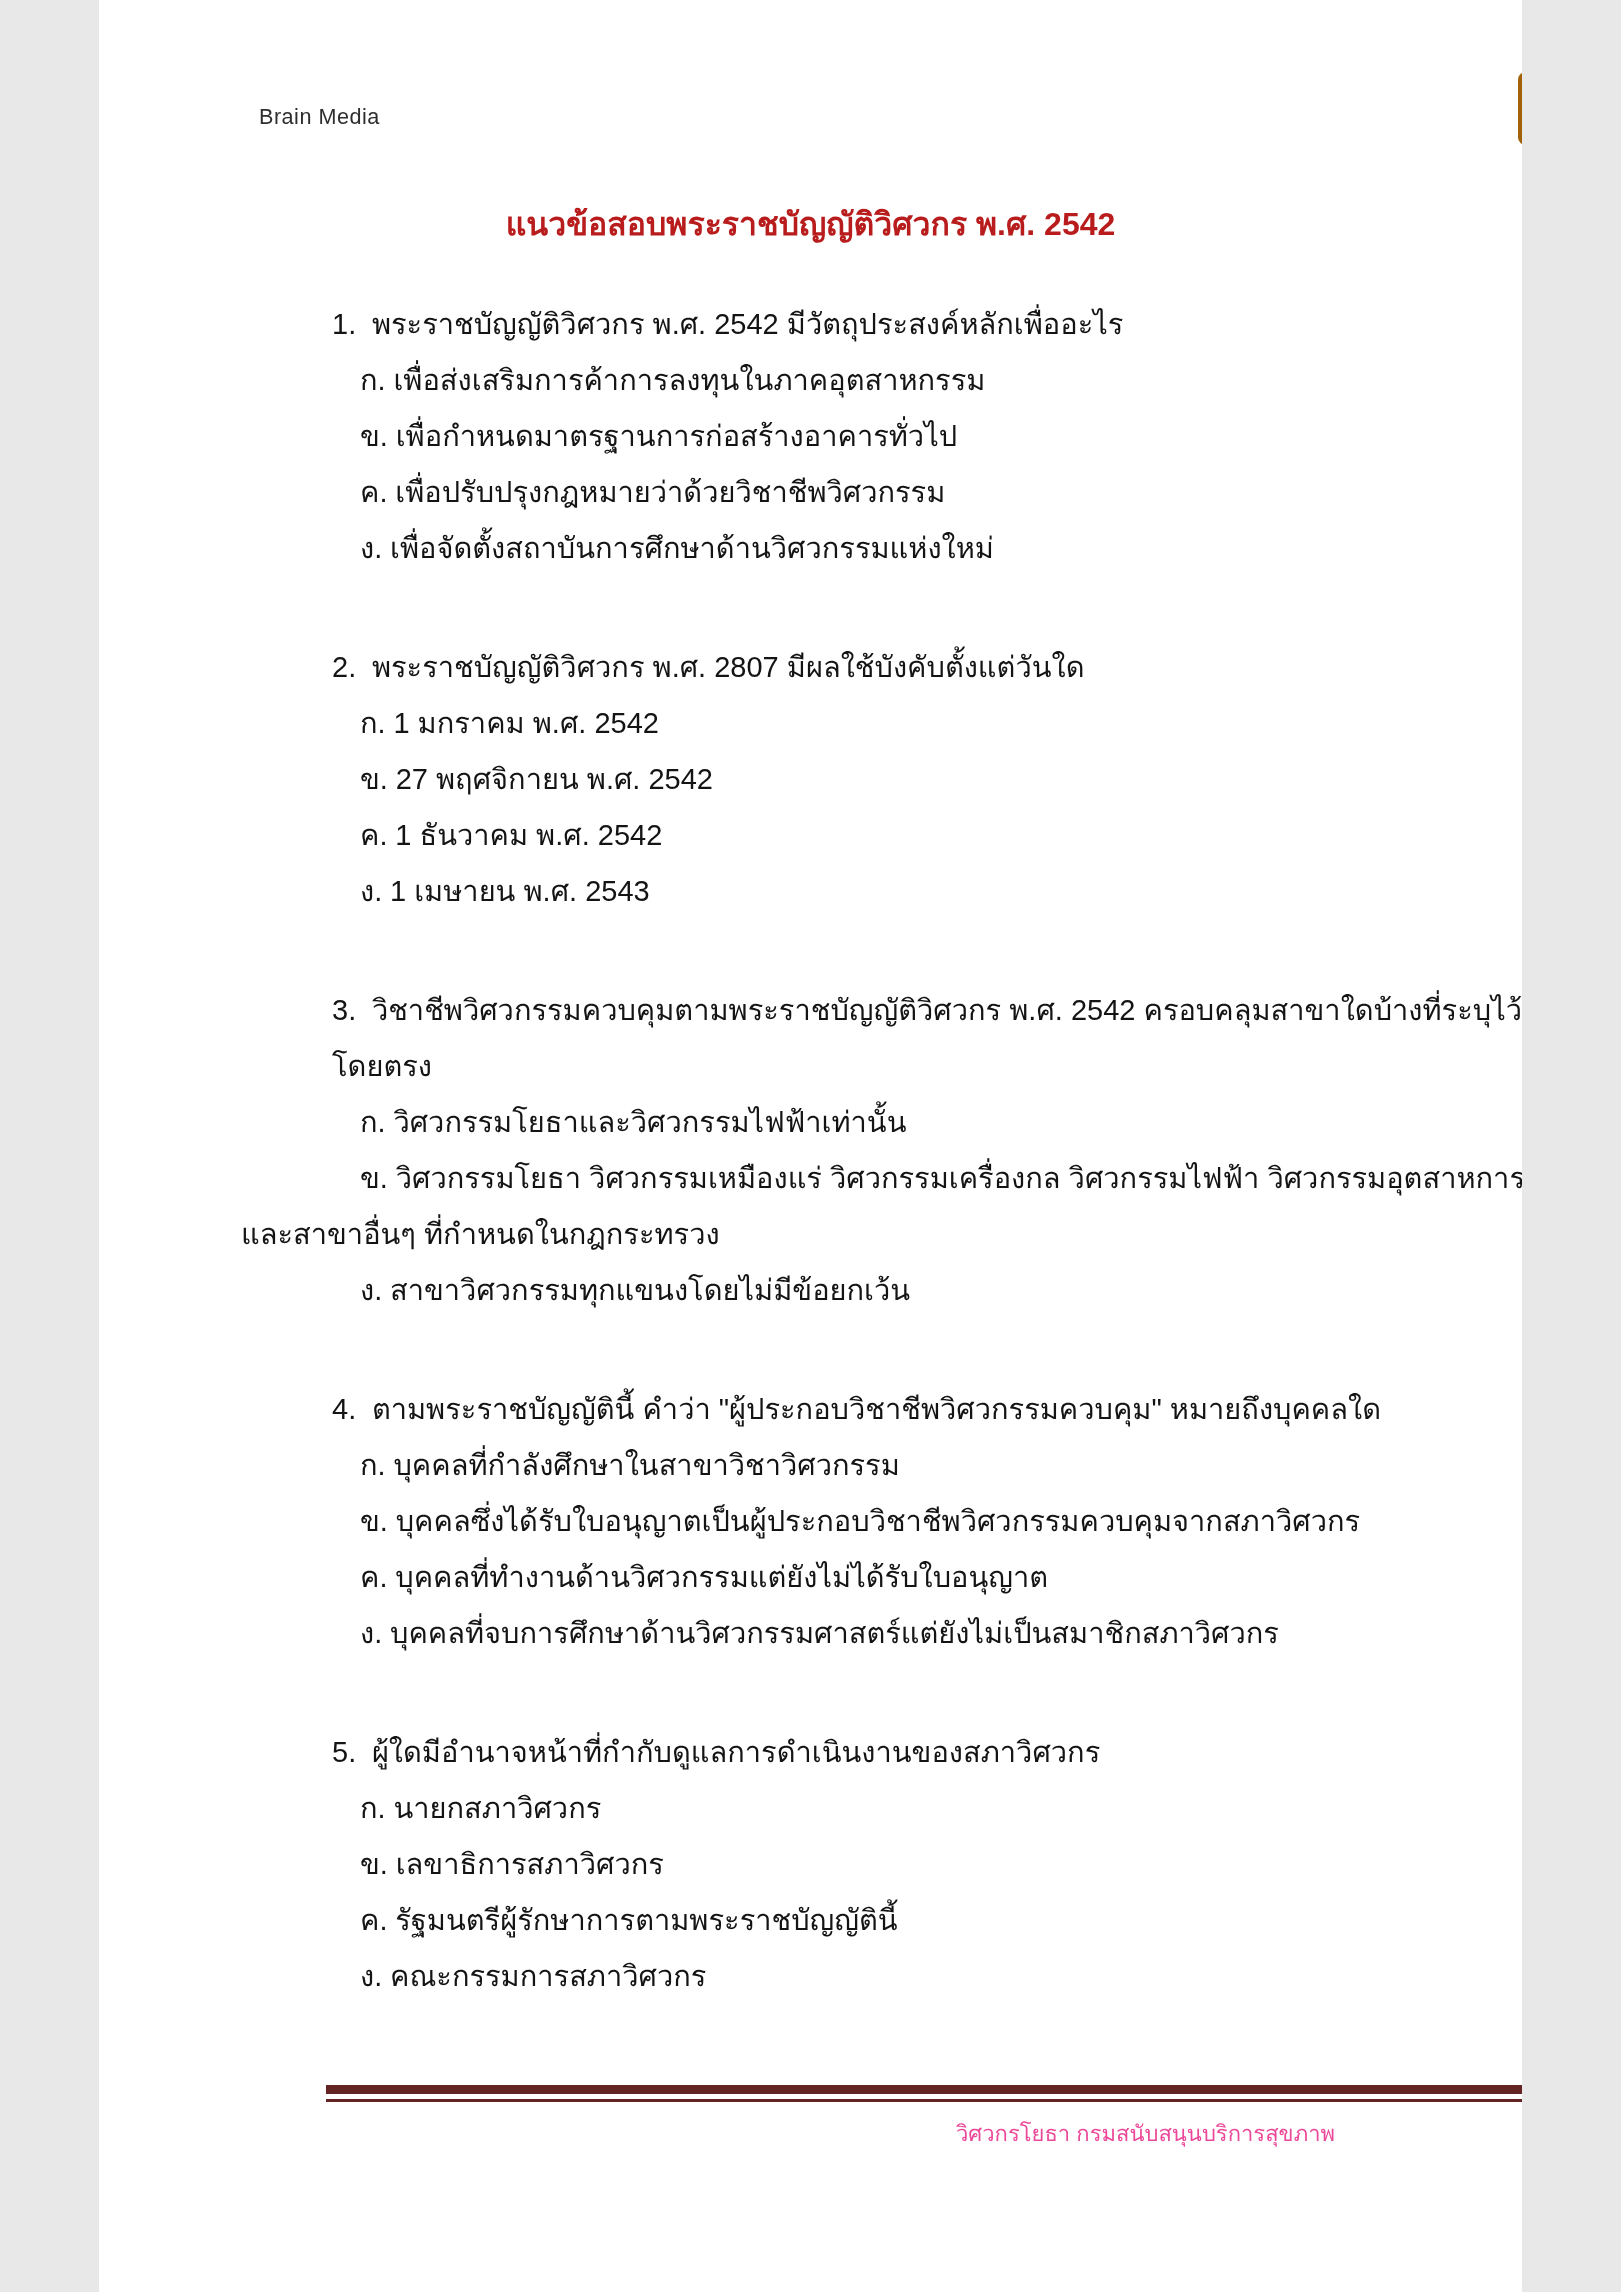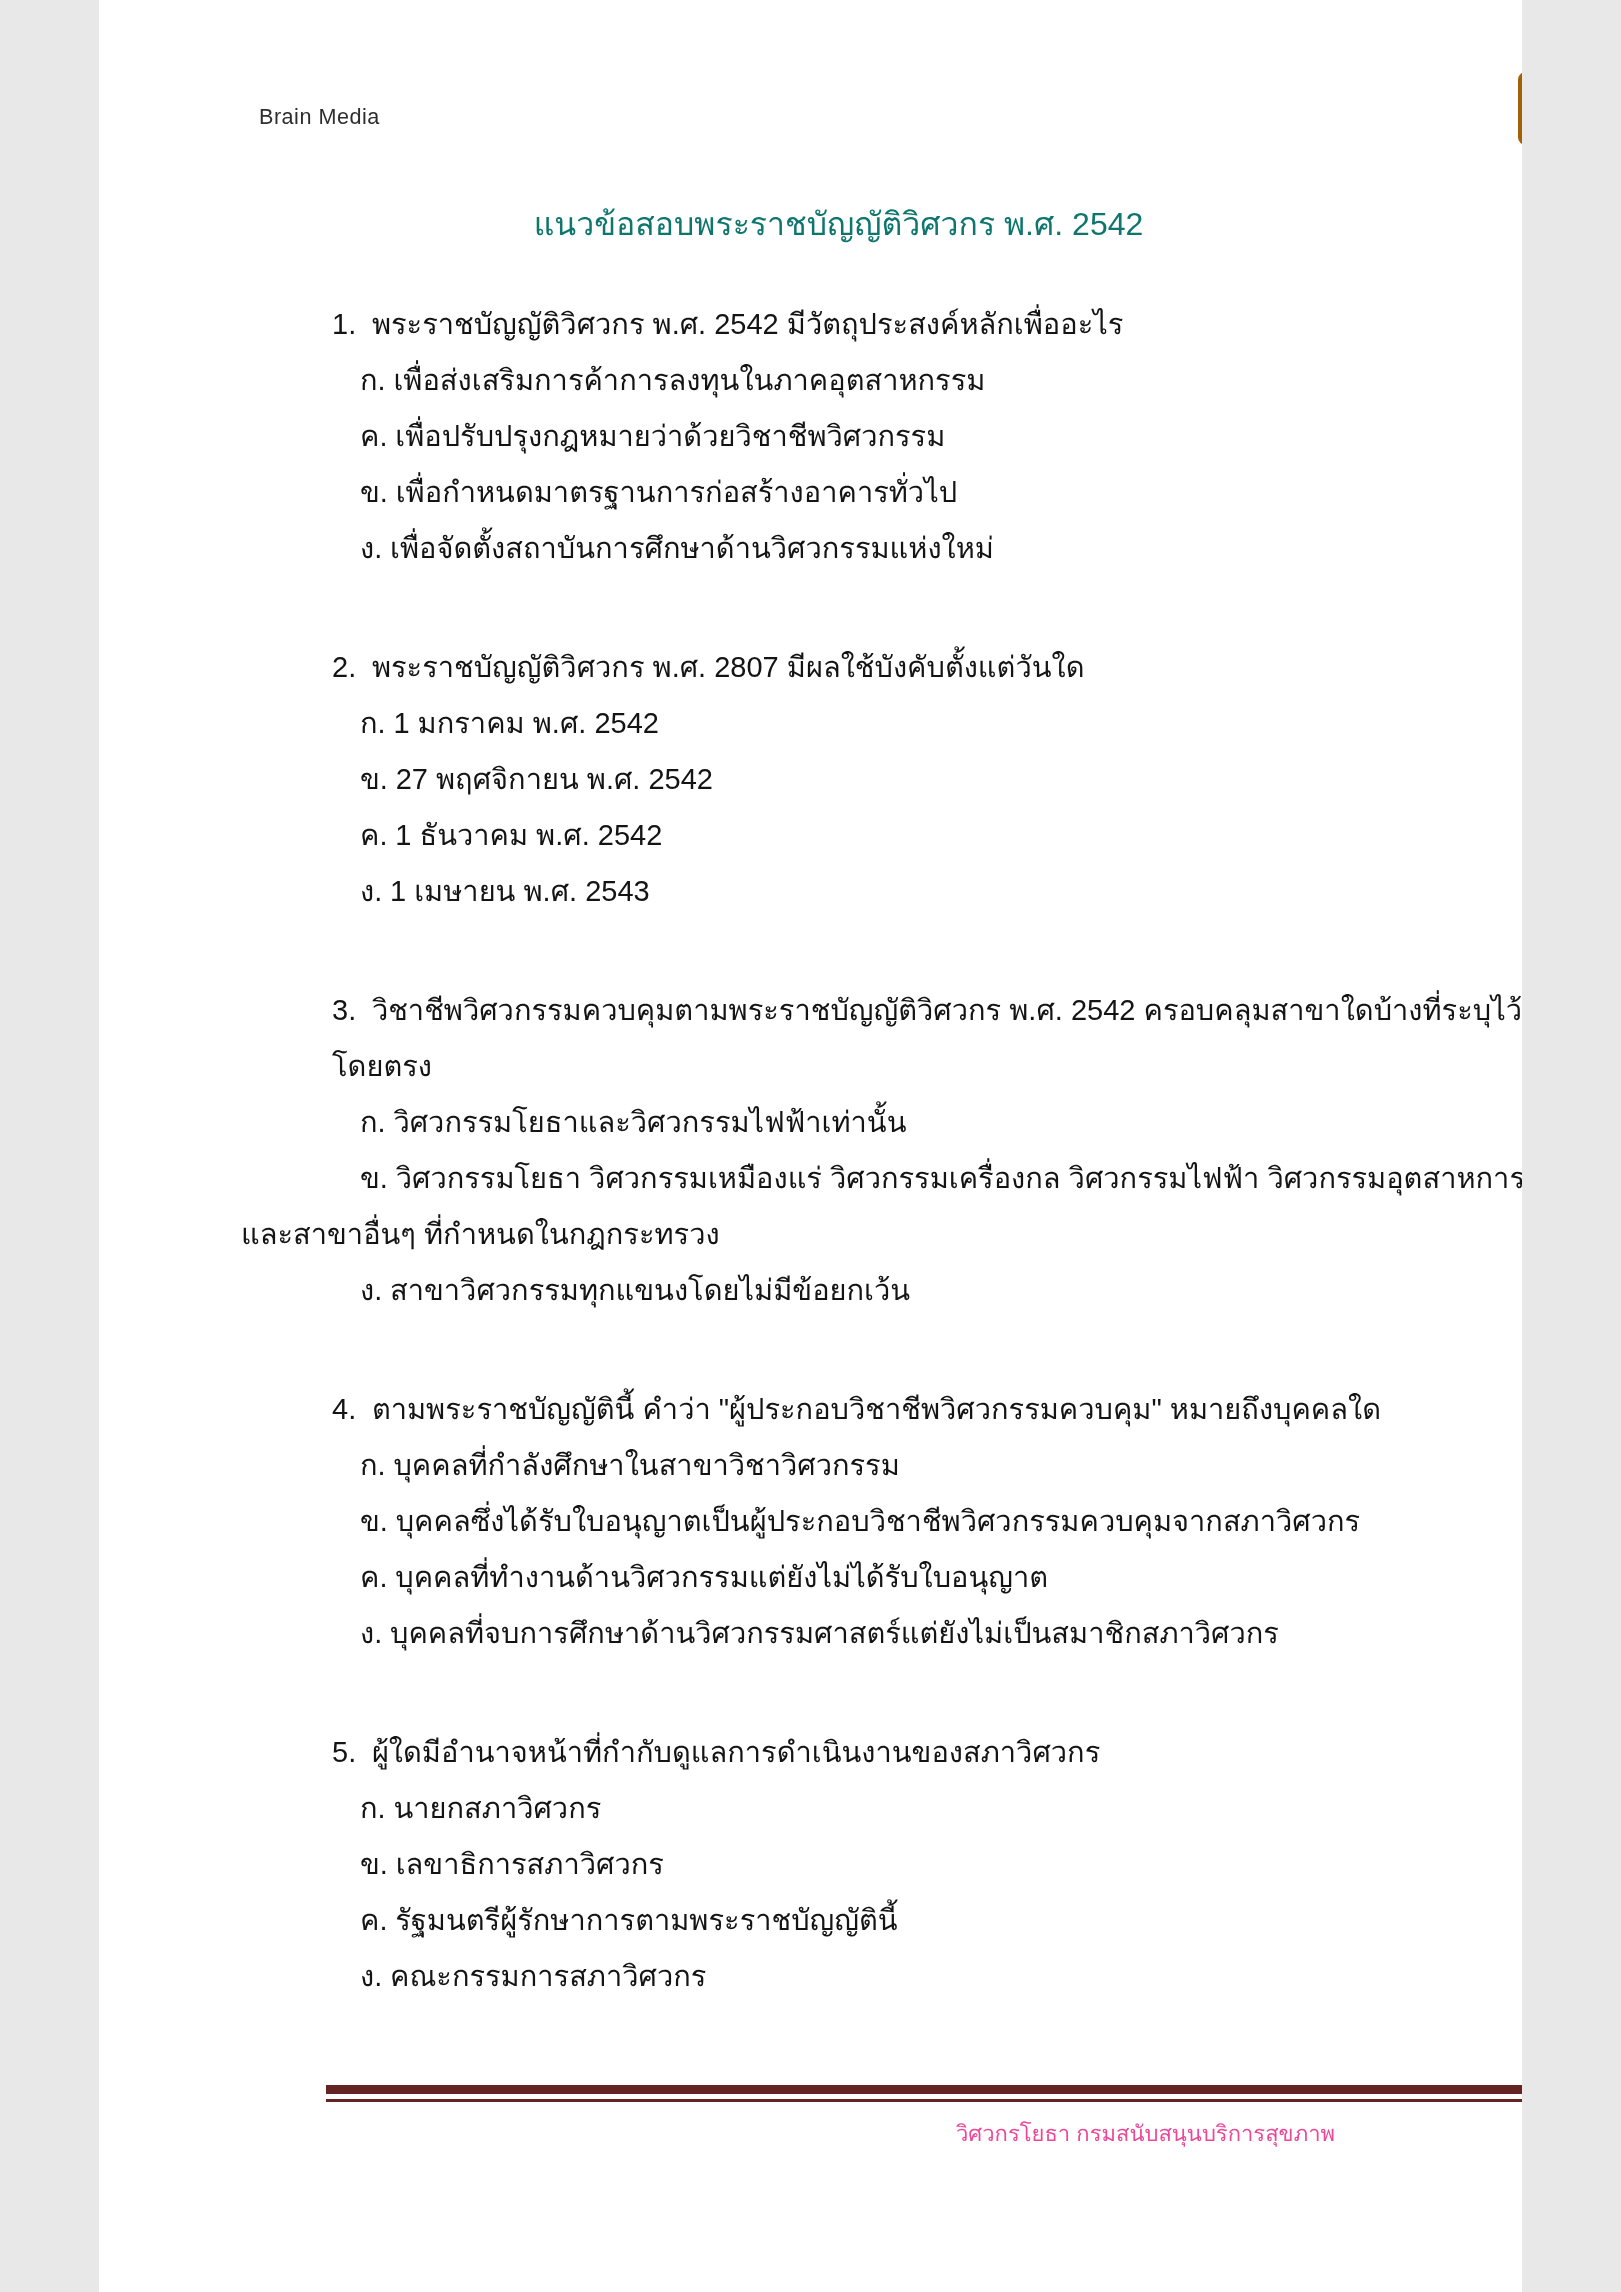--- a/index.html
+++ b/index.html
@@ -38,23 +38,22 @@
     font-size: 29px;
   }
   .doc-title {
     position: absolute;
     left: 0;
     top: 198px;
     width: 100%;
     margin: 0;
     text-align: center;
     font-size: 32px;
-    font-weight: normal;
-    color: #0f766e;
-    padding-left: 28px;
+    font-weight: bold;
+    color: #b91c1c;
   }
   .questions {
     position: absolute;
     left: 0;
     top: 296px;
     width: 1482px;
   }
   .question { margin: 0 0 63px 0; }
   .questions p {
     margin: 0;
@@ -98,23 +97,23 @@
   </div>
 
   <h1 class="doc-title">แนวข้อสอบพระราชบัญญัติวิศวกร พ.ศ. 2542</h1>
 
   <div class="questions" id="questions">
   <div class="question">
     <p class="q-line"><span class="q-num">1.</span><span class="q-text">พระราชบัญญัติวิศวกร พ.ศ. 2542 มีวัตถุประสงค์หลักเพื่ออะไร</span></p>
 
   <p class="choice"><span class="c-label">ก.</span><span class="c-text">เพื่อส่งเสริมการค้าการลงทุนในภาคอุตสาหกรรม</span></p>
 
+  <p class="choice"><span class="c-label">ข.</span><span class="c-text">เพื่อกำหนดมาตรฐานการก่อสร้างอาคารทั่วไป</span></p>
+
   <p class="choice"><span class="c-label">ค.</span><span class="c-text">เพื่อปรับปรุงกฎหมายว่าด้วยวิชาชีพวิศวกรรม</span></p>
-
-  <p class="choice"><span class="c-label">ข.</span><span class="c-text">เพื่อกำหนดมาตรฐานการก่อสร้างอาคารทั่วไป</span></p>
 
   <p class="choice"><span class="c-label">ง.</span><span class="c-text">เพื่อจัดตั้งสถาบันการศึกษาด้านวิศวกรรมแห่งใหม่</span></p>
 </div>
 
   <div class="question">
     <p class="q-line"><span class="q-num">2.</span><span class="q-text">พระราชบัญญัติวิศวกร พ.ศ. 2807 มีผลใช้บังคับตั้งแต่วันใด</span></p>
 
   <p class="choice"><span class="c-label">ก.</span><span class="c-text">1 มกราคม พ.ศ. 2542</span></p>
 
   <p class="choice"><span class="c-label">ข.</span><span class="c-text">27 พฤศจิกายน พ.ศ. 2542</span></p>

